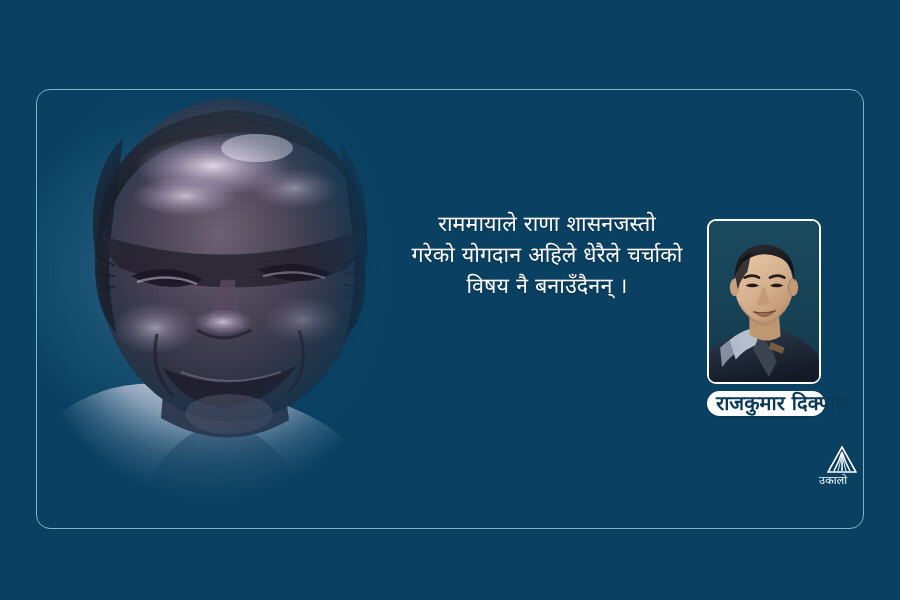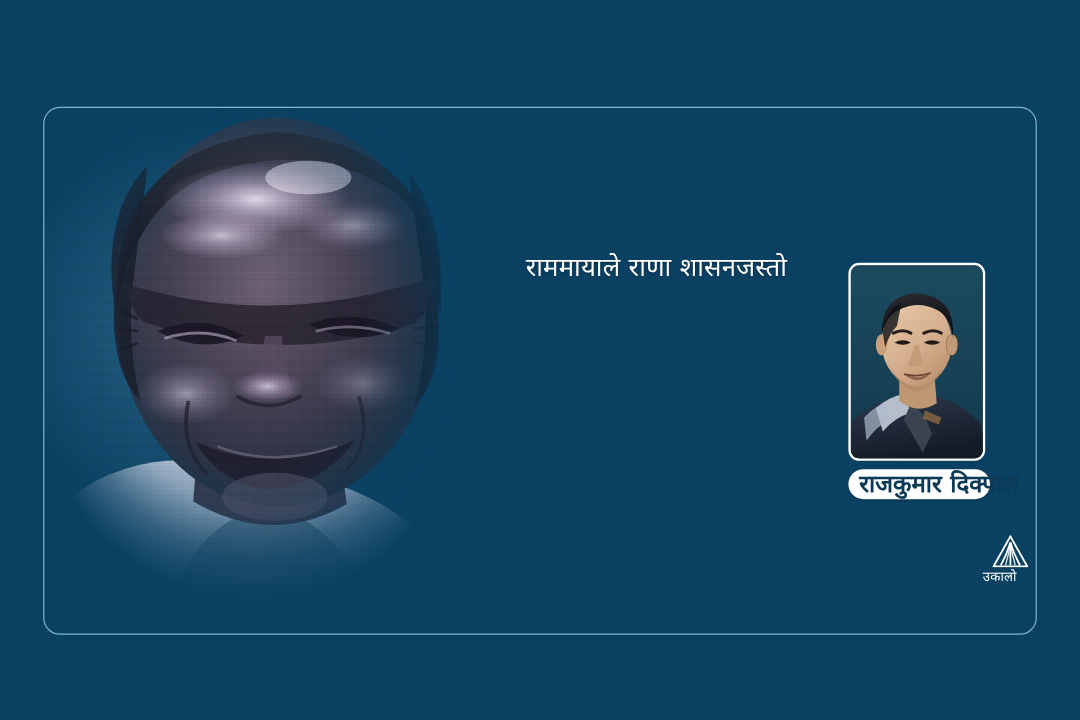--- a/index.html
+++ b/index.html
@@ -237,20 +237,22 @@
         <path d="M112 250 Q104 288 128 312" stroke="#201b28" stroke-width="3.2" fill="none" opacity=".7"></path>
         <path d="M254 246 Q266 284 244 308" stroke="#201b28" stroke-width="3" fill="none" opacity=".6"></path>
 
         <ellipse cx="184" cy="330" rx="44" ry="20" fill="#6a5f72" opacity=".45"></ellipse>
       </svg>
     </div>
     <div id="subject-grain"></div>
 
     <div id="quote-block">
       <div class="quote-line">राममायाले राणा शासनजस्तो</div>
+      <div class="quote-line">गरेको योगदान अहिले धेरैले चर्चाको</div>
+      <div class="quote-line">विषय नै बनाउँदैनन् ।</div>
     </div>
 
     <div id="speaker">
       <div id="speaker-photo-frame">
         <svg viewBox="0 0 114 165" preserveAspectRatio="xMidYMid slice" aria-hidden="true">
           <defs>
             <linearGradient id="spkBg" x1="0" y1="0" x2="0" y2="1">
               <stop offset="0%" stop-color="#1b4a5f"></stop>
               <stop offset="100%" stop-color="#143a4d"></stop>
             </linearGradient>

